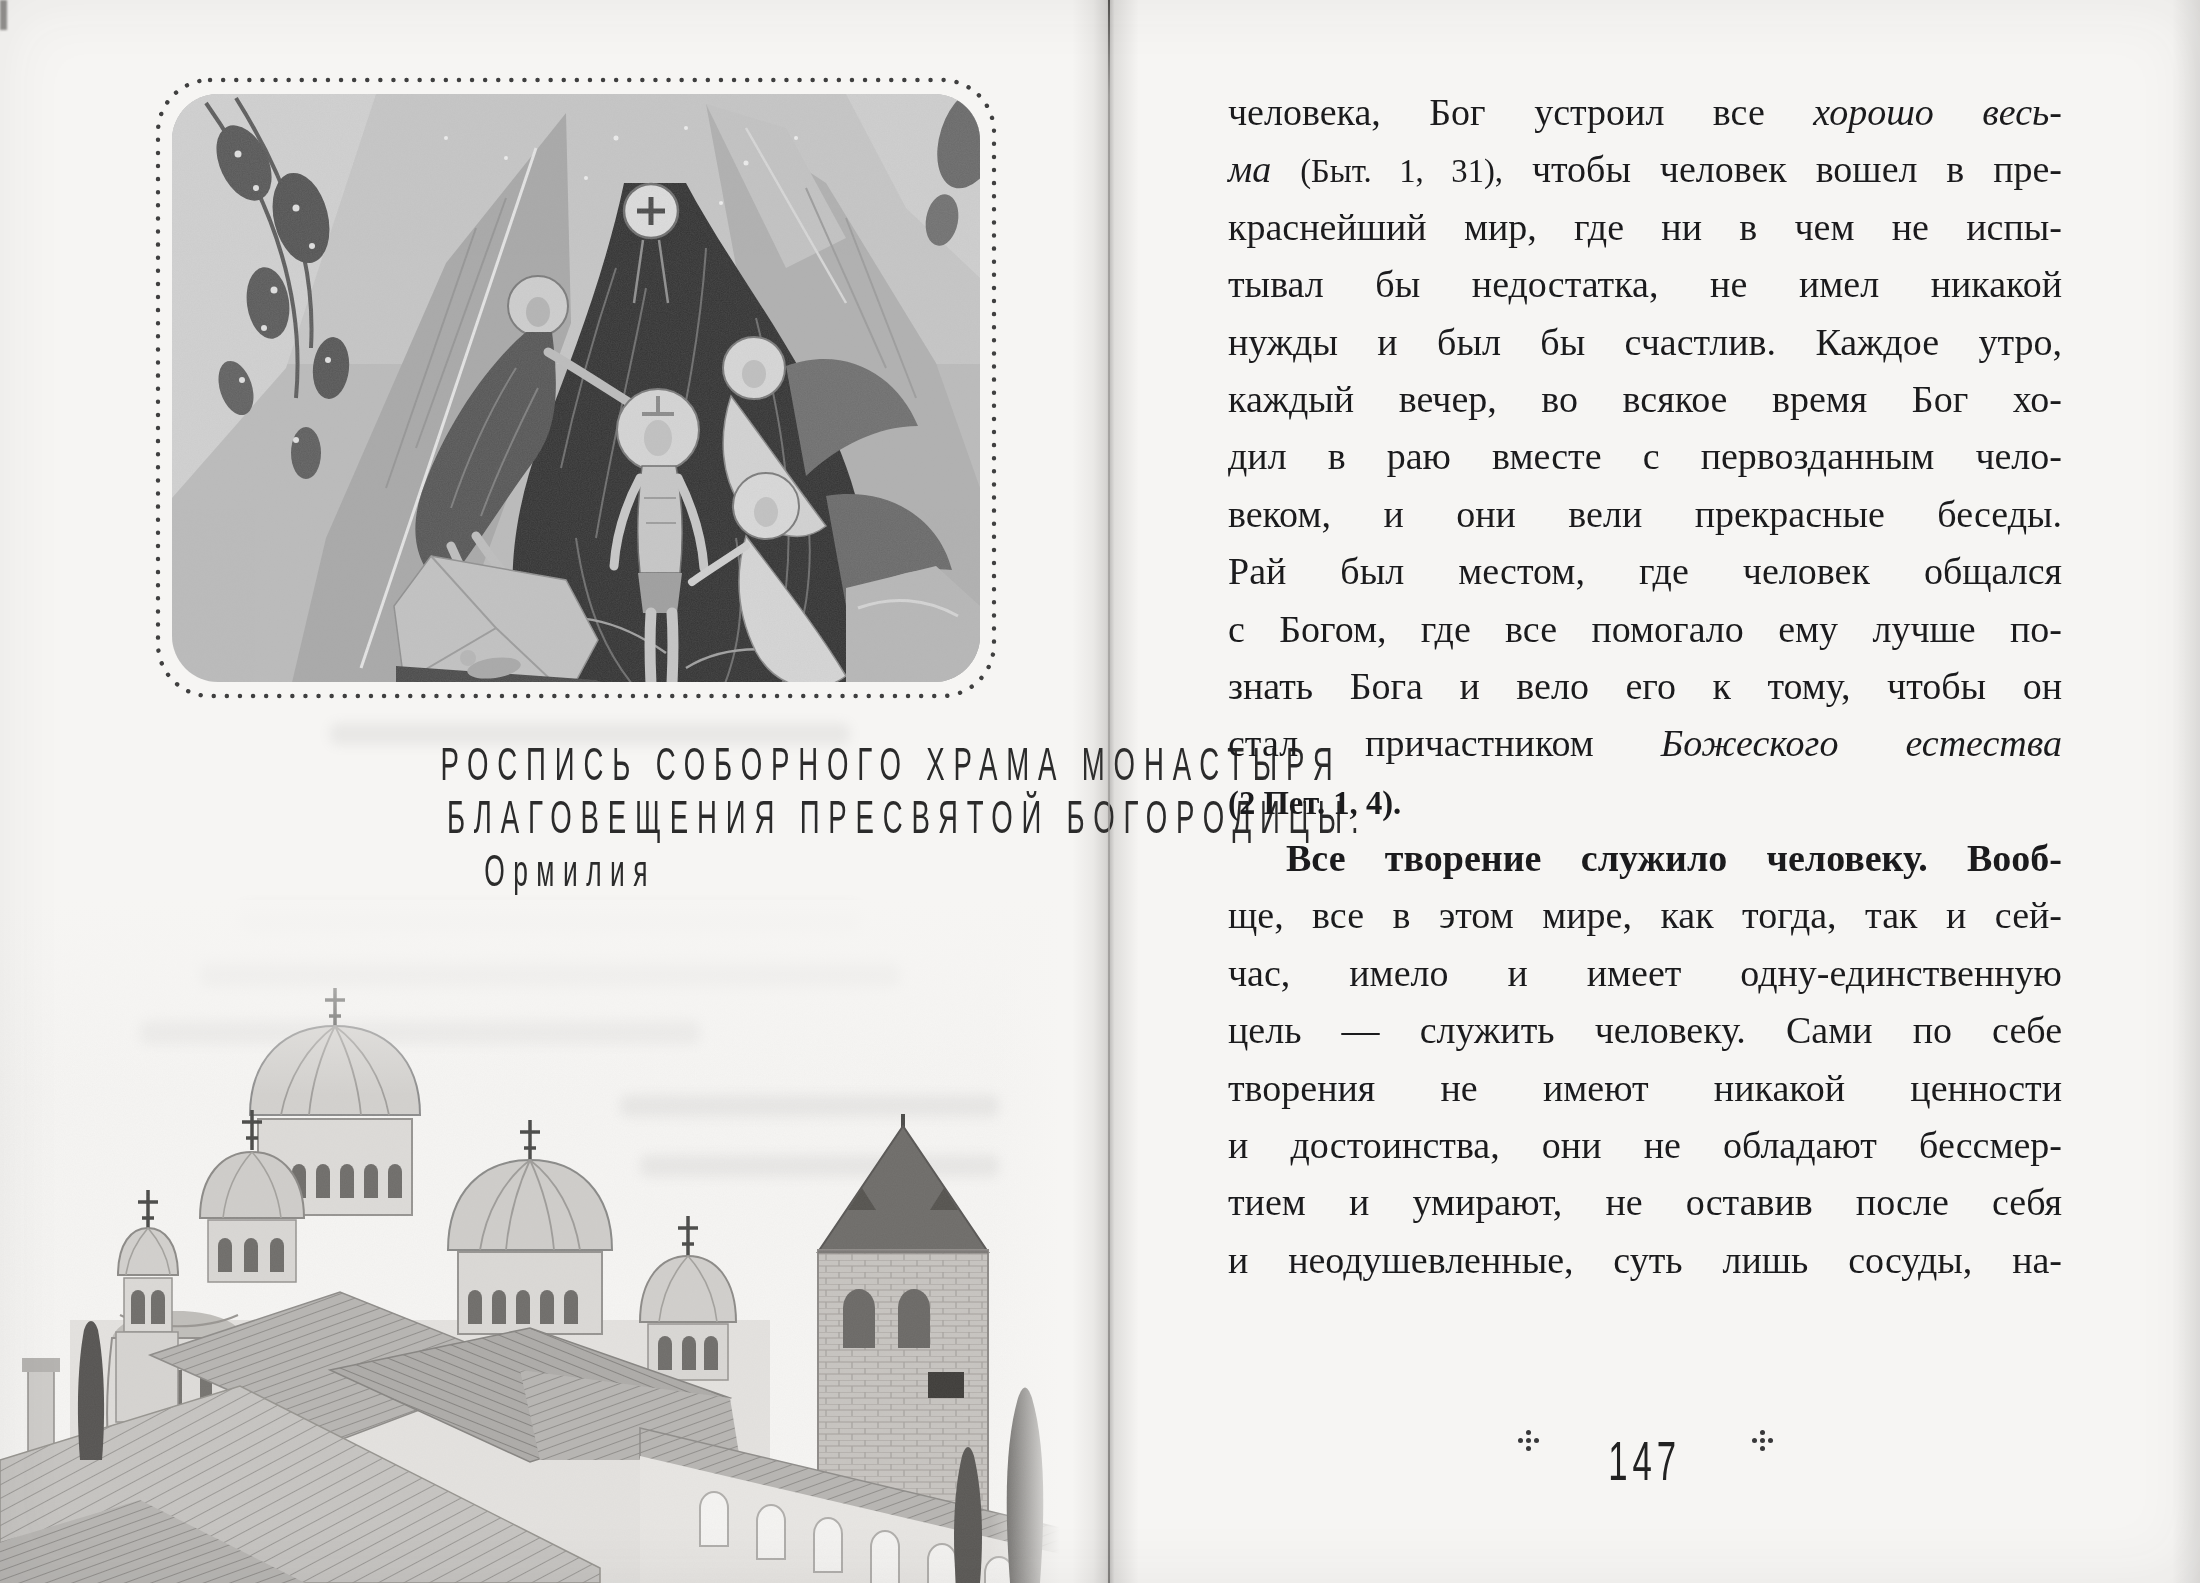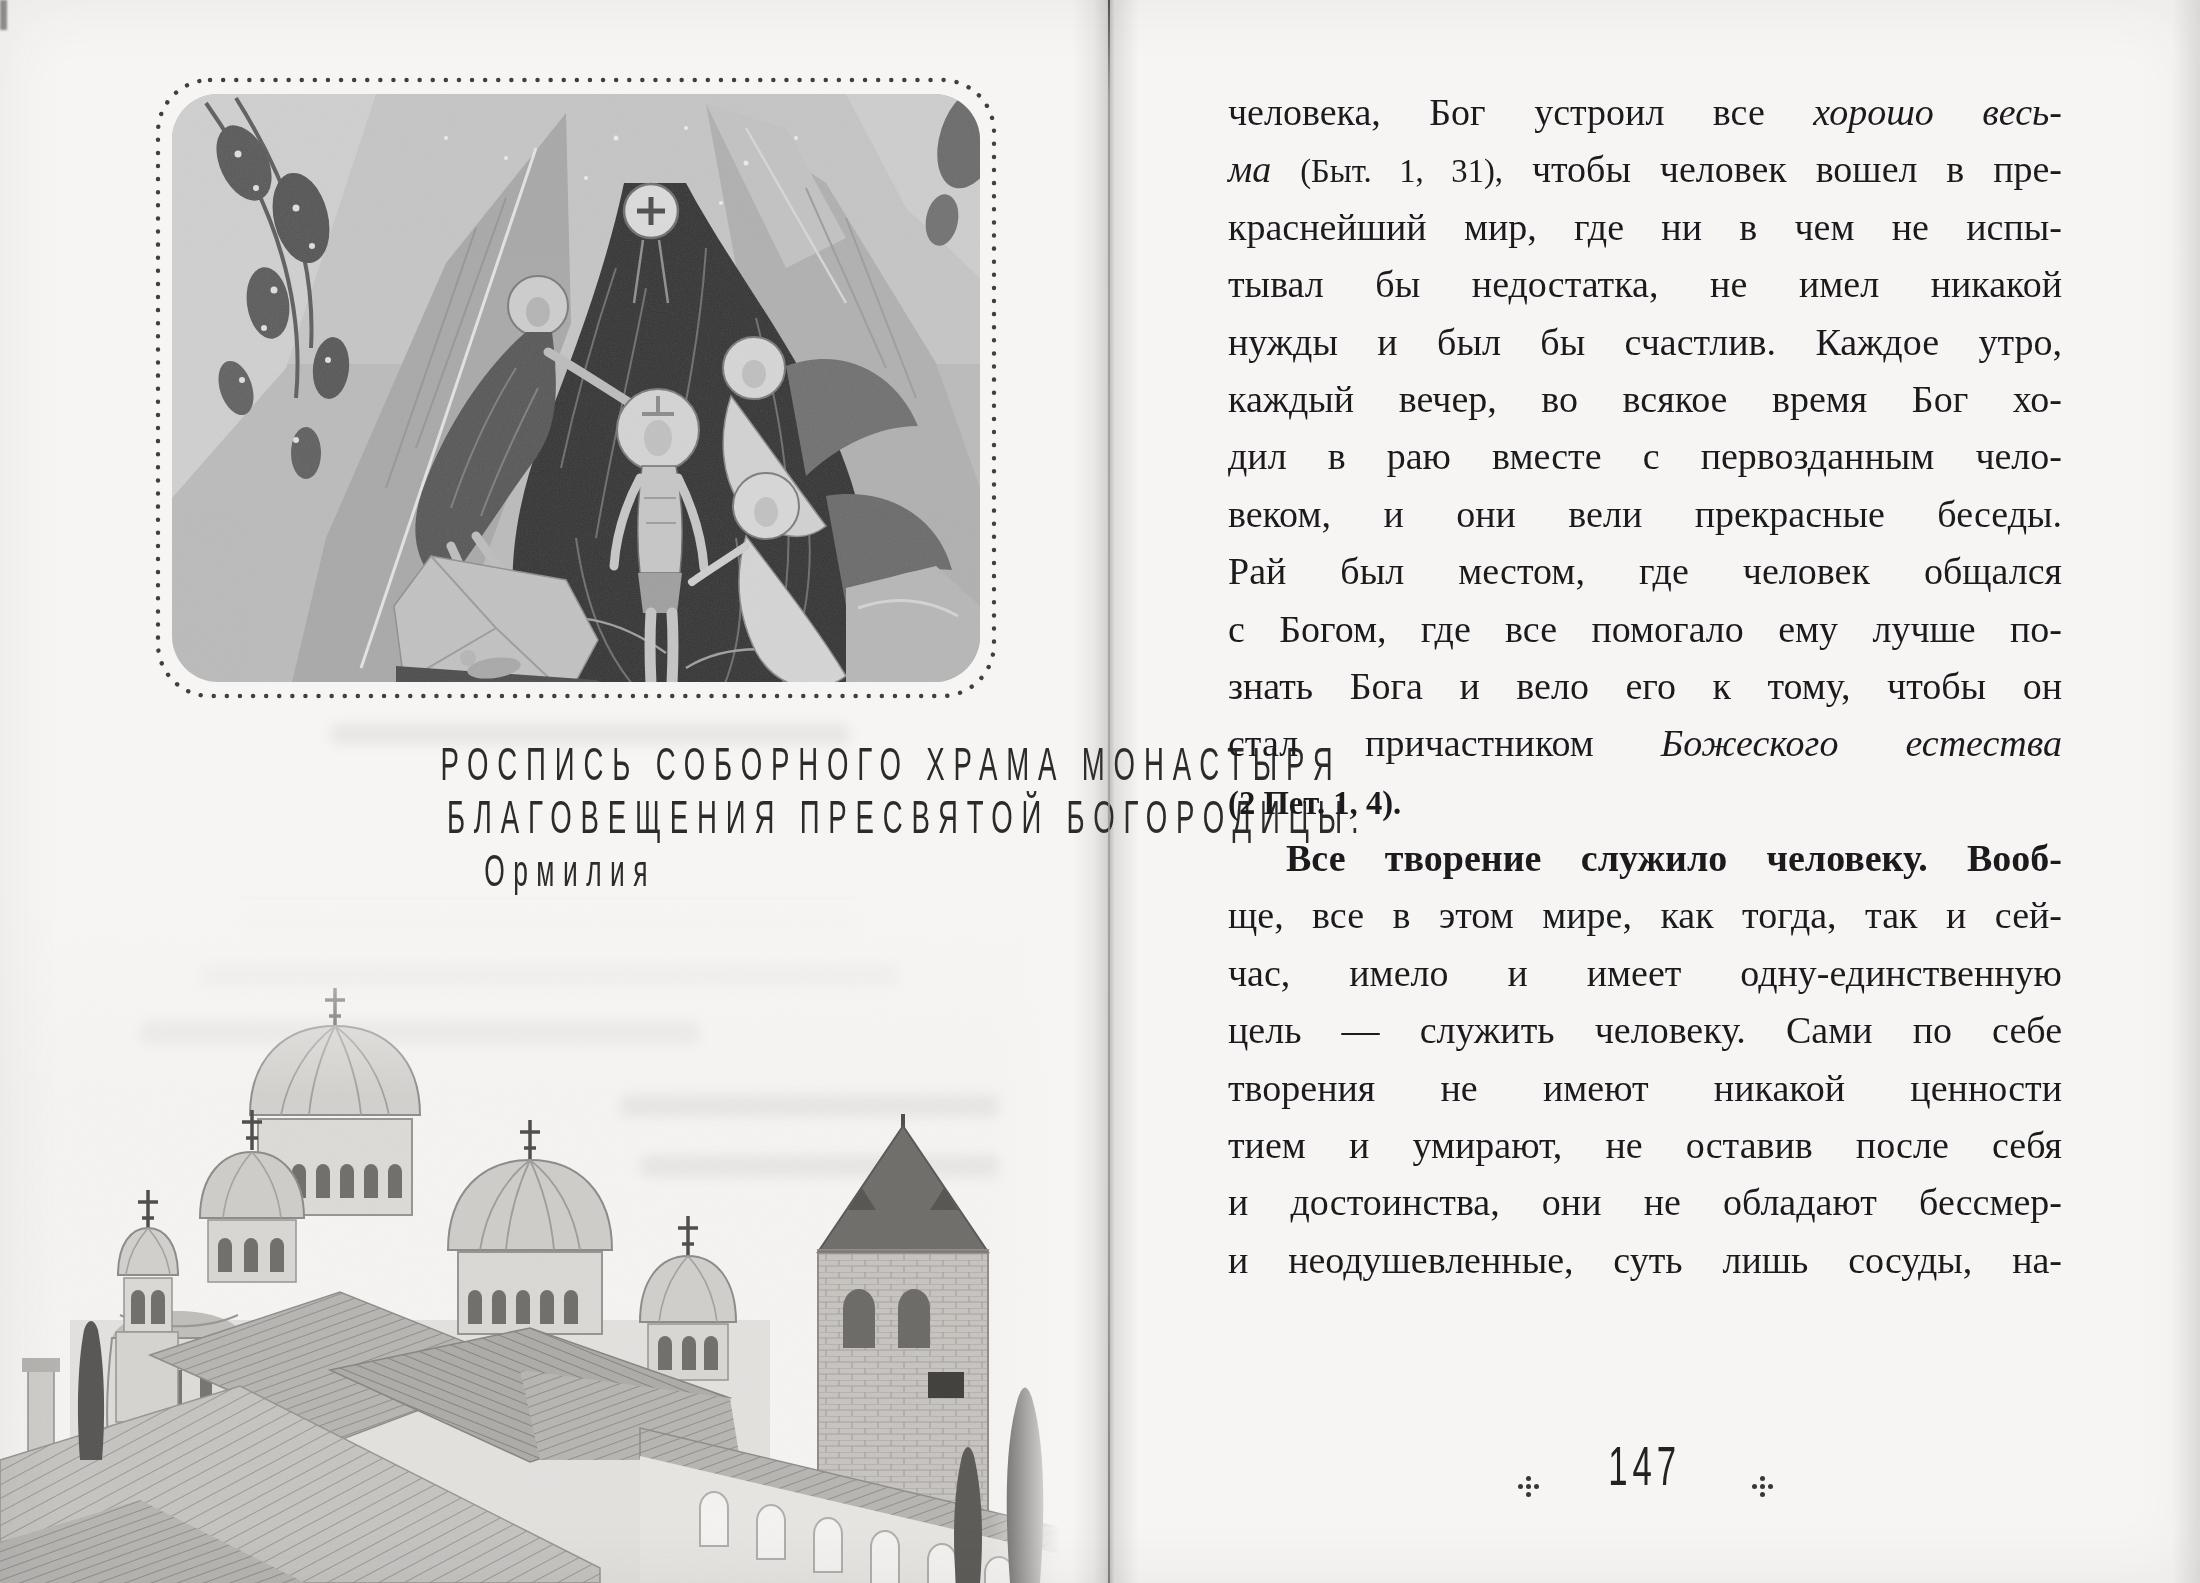--- a/index.html
+++ b/index.html
@@ -59,21 +59,21 @@
     height:57.4px;line-height:57.4px;
     text-align:justify;text-align-last:justify;
     white-space:normal;
   }
   .tline.last{text-align-last:left;font-weight:bold;}
   .tline.indent{text-indent:58px;font-weight:bold;}
   .it{font-style:italic;}
   .sm{font-size:.86em;}
   .footer{
     position:absolute;left:1228px;top:1428px;width:834px;height:70px;
-    display:flex;align-items:flex-end;justify-content:center;gap:46px;
+    display:flex;align-items:flex-start;justify-content:center;gap:46px;
     color:#26262a;
   }
   .pagenum{
     display:inline-block;transform:scaleX(.62);
     font-family:"Liberation Sans",sans-serif;font-size:56px;letter-spacing:8px;
     color:#222;
   }
   .dotx{position:relative;display:inline-block;width:24px;height:24px;}
   .dotx::before{
     content:"";position:absolute;left:10px;top:10px;width:5px;height:5px;border-radius:50%;
@@ -422,22 +422,22 @@
         <div class="tline"><span>Рай был местом, где человек общался</span></div>
         <div class="tline"><span>с Богом, где все помогало ему лучше по-</span></div>
         <div class="tline"><span>знать Бога и вело его к тому, чтобы он</span></div>
         <div class="tline"><span>стал причастником </span><span class="it">Божеского естества</span></div>
         <div class="tline last"><span class="sm">(2 Пет. 1, 4).</span></div>
         <div class="tline indent"><span>Все творение служило человеку. Вооб-</span></div>
         <div class="tline"><span>ще, все в этом мире, как тогда, так и сей-</span></div>
         <div class="tline"><span>час, имело и имеет одну-единственную</span></div>
         <div class="tline"><span>цель — служить человеку. Сами по себе</span></div>
         <div class="tline"><span>творения не имеют никакой ценности</span></div>
+        <div class="tline"><span>и достоинства, они не обладают бессмер-</span></div>
         <div class="tline"><span>тием и умирают, не оставив после себя</span></div>
-        <div class="tline"><span>и достоинства, они не обладают бессмер-</span></div>
         <div class="tline"><span>и неодушевленные, суть лишь сосуды, на-</span></div>
       </div>
 
     <div class="footer">
       <span class="dotx"></span>
       <span class="pagenum">147</span>
       <span class="dotx"></span>
     </div>
   </div>
 

